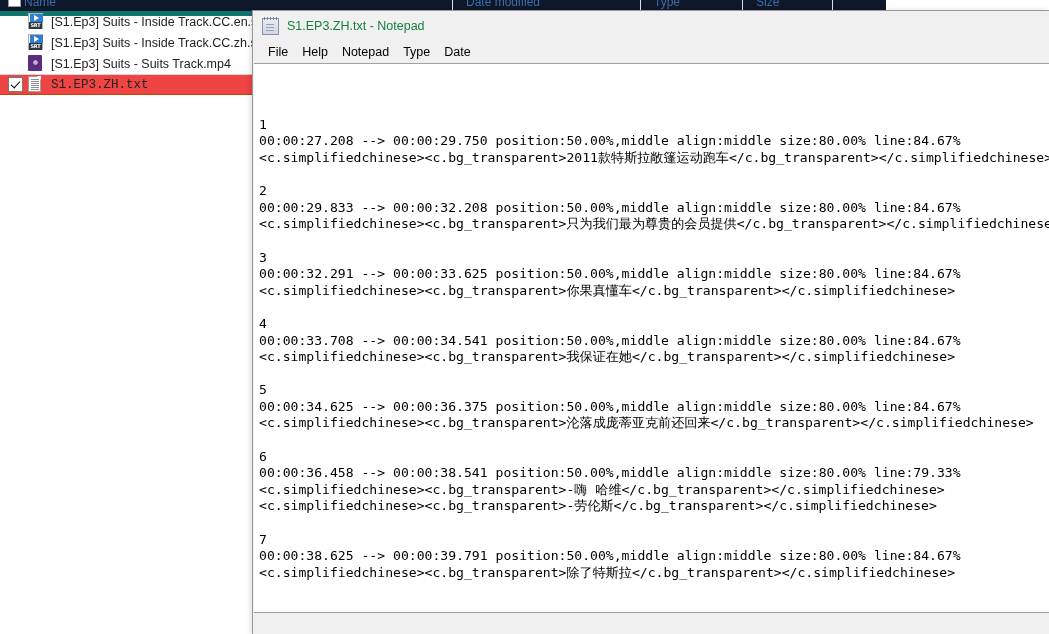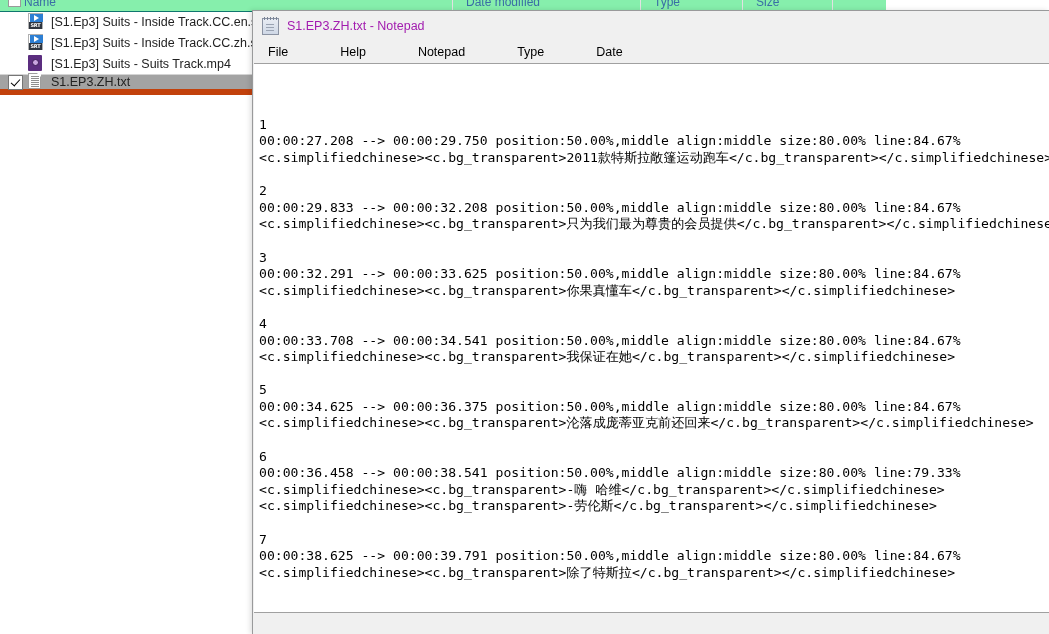--- a/index.html
+++ b/index.html
@@ -20,22 +20,22 @@
     position: absolute;
     left: 0; top: 0;
     width: 1049px; height: 634px;
     background: #ffffff;
   }
   #explorer-header {
     position: absolute;
     left: 0; top: 0;
     width: 886px;
     height: 11px;
-    background: #86efac;
-    border-bottom: 1px solid #0f766e;
+    background: #0f172a;
+    border-bottom: 5px solid #0f766e;
     overflow: hidden;
   }
   .col-head {
     position: absolute;
     top: -6px;
     font-size: 12px;
     color: #3a6ea5;
     white-space: nowrap;
     height: 17px;
     line-height: 17px;
@@ -64,23 +64,24 @@
   }
   .file-row {
     position: relative;
     height: 21px;
     display: flex;
     align-items: center;
     padding-left: 8px;
     box-sizing: border-box;
   }
   .file-row.selected {
-    background: #a3a3a3;
+    background: #ef4444;
     border-top: 1px solid #d4d4d4;
-    border-bottom: 6px solid #c2410c;
+    border-bottom: 1px solid #c2410c;
+    font-family: Liberation Mono, monospace;
   }
   .row-check {
     width: 15px; height: 15px;
     border: 1px solid #767676;
     background: #fff;
     box-sizing: border-box;
     margin-right: 5px;
     flex: 0 0 auto;
     position: relative;
     visibility: hidden;
@@ -244,30 +245,29 @@
   #np-app-icon::after {
     content: "";
     position: absolute;
     left: 3px; top: 5px;
     width: 8px; height: 1px;
     background: #9aa3b2;
     box-shadow: 0 3px 0 #9aa3b2, 0 6px 0 #9aa3b2;
   }
   #np-title {
     font-size: 12.5px;
-    color: #a21caf;
+    color: #15803d;
     white-space: nowrap;
   }
   #np-menubar {
     height: 22px;
     display: flex;
     align-items: center;
     padding-left: 8px;
     background: #f0f0f0;
-    gap: 38px;
   }
   .np-menu-item {
     font-size: 12.5px;
     color: #000;
     padding: 2px 7px;
     white-space: nowrap;
   }
   #np-textarea {
     position: absolute;
     left: 1px;

